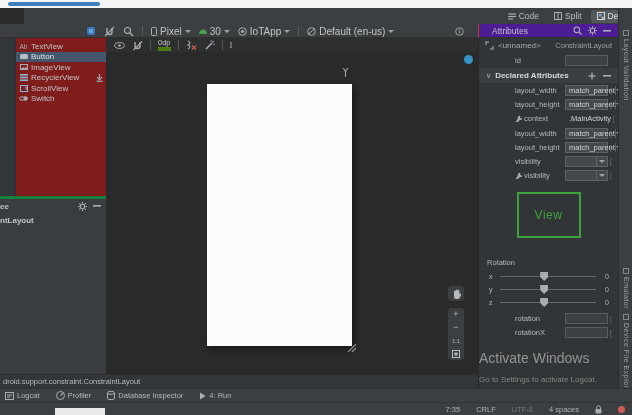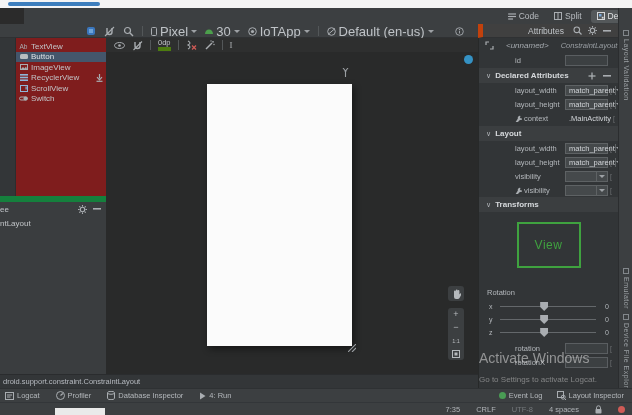--- a/index.html
+++ b/index.html
@@ -15,26 +15,26 @@
   
   .tabbar{left:0;top:8px;width:632px;height:16px;background:#3c3f41;margin-left:24px;}
   .mode-tabs{position:absolute;right:16px;top:0;height:16px;display:flex;align-items:center;gap:3px;}
   .mode-tab{display:flex;align-items:center;gap:3px;padding:1px 6px;font-size:8.5px;color:#b8bcc0;border-radius:3px;height:13px;}
   .mode-tab.sel{background:#54585a;color:#e2e4e6;}
 
   
   .main-toolbar{left:0;top:24px;width:632px;height:14px;background:#3c3f41;border-bottom:1px solid #2f3133;}
   .tl-group{position:absolute;left:86px;top:0;height:14px;display:flex;align-items:center;gap:8px;}
   .vsep{width:1px;height:10px;background:#535759;}
-  .dd{display:flex;align-items:center;gap:3px;font-size:13px;color:#bfc3c7;}
+  .dd{display:flex;align-items:center;gap:3px;font-size:10px;color:#bfc3c7;}
   .caret{width:0;height:0;border-left:3px solid transparent;border-right:3px solid transparent;border-top:3px solid #9da1a5;}
   .icon-btn{display:flex;align-items:center;justify-content:center;}
 
   
-  .attr-header{left:478px;top:24px;width:140px;height:14px;background:#404040;border-left:5px solid #c2410c;border-bottom:1px solid #2f3133;display:flex;align-items:center;padding-left:32px;}
+  .attr-header{left:478px;top:24px;width:140px;height:14px;background:#4c1d95;border-left:1px solid #c2410c;border-bottom:1px solid #2f3133;display:flex;align-items:center;}
   .attr-header .ttl{font-size:8.5px;color:#bfc3c7;margin-left:13px;}
   .attr-header .hic{margin-left:auto;display:flex;gap:6px;margin-right:7px;align-items:center;}
 
   
   .left-strip{left:0;top:38px;width:16px;height:158px;background:#333638;border-right:1px solid #2b2d2f;}
   .palette{left:16px;top:38px;width:90px;height:158px;background:#7f1d1d;padding-top:3px;}
   .pitem{display:flex;align-items:center;gap:3px;height:10.5px;padding-left:3px;font-size:8px;color:#c2c5c8;}
   .pitem.sel{background:#44566b;color:#dfe3e7;}
   .picon{width:9px;display:flex;justify-content:center;flex:none;color:#a9adb1;font-size:6.5px;}
 
@@ -43,21 +43,21 @@
   .dt-text{font-size:7.5px;color:#c0c3c6;border-bottom:4px solid #4d7c0f;line-height:8px;}
   .canvas{left:106px;top:52px;width:372px;height:322px;background:#292a2a;}
   .screen{position:absolute;left:101px;top:32px;width:145px;height:262px;background:#fbfbfb;box-shadow:2px 3px 7px rgba(0,0,0,.45);}
   .blue-badge{position:absolute;left:358px;top:3px;width:9px;height:9px;border-radius:50%;background:#3592c4;color:#fff;font-size:6.5px;display:flex;align-items:center;justify-content:center;}
   .zoom-hand{position:absolute;left:342px;top:234px;width:16px;height:15px;background:#3c3f41;border-radius:3px;display:flex;align-items:center;justify-content:center;}
   .zoom-group{position:absolute;left:342px;top:256px;width:16px;height:52px;background:#3c3f41;border-radius:3px;display:flex;flex-direction:column;align-items:center;justify-content:space-around;color:#b6babd;}
   .zbtn{font-size:9px;line-height:9px;color:#b6babd;}
   .zbtn.small{font-size:5.5px;}
 
   
-  .ctree{left:0;top:196px;width:106px;height:178px;background:#3a3d3f;border-top:6px solid #15803d;}
+  .ctree{left:0;top:196px;width:106px;height:178px;background:#3a3d3f;border-top:3px solid #15803d;font-weight:bold;}
   .ctree-hdr{display:flex;align-items:center;height:14px;font-size:8px;color:#bfc3c7;}
   .ctree-hdr .hic{margin-left:auto;display:flex;gap:6px;margin-right:5px;align-items:center;}
   .ctree-item{font-size:8px;color:#c2c5c8;margin-top:3px;}
 
   
   .crumb{left:0;top:374px;width:478px;height:14px;background:#333638;border-top:1px solid #2a2c2e;display:flex;align-items:center;}
   .crumb span{font-size:7.5px;color:#b6bac0;margin-left:3px;}
 
   
   .attr-panel{left:478px;top:38px;width:140px;height:350px;background:#323537;border-left:1px solid #272929;}
@@ -66,21 +66,21 @@
   .alabel{width:50px;font-size:7.5px;color:#b4b8bc;flex:none;display:flex;align-items:center;gap:2px;margin-left:28px;}
   .combo{flex:1;height:11px;background:#45494b;border:1px solid #5e6264;display:flex;align-items:center;font-size:7.5px;color:#d2d5d9;padding-left:3px;min-width:0;}
   .combo .ddb{margin-left:auto;width:11px;align-self:stretch;border-left:1px solid #5e6264;display:flex;align-items:center;justify-content:center;}
   .afield{flex:1;height:11px;background:#3c4042;border:1px solid #5a5e61;min-width:0;padding:0 2px;color:#d2d5d9;font-size:7.5px;}
   .bracket{color:#6d7174;font-size:7px;margin-left:2px;flex:none;width:4px;}
   .asec{display:flex;align-items:center;height:15px;padding:0 7px;gap:4px;background:#3b3e40;}
   .asec .sch{font-size:7px;color:#b0b4b8;}
   .asec .st{font-size:8px;font-weight:bold;color:#d6d9dc;}
   .asec .hic{margin-left:auto;display:flex;gap:7px;align-items:center;}
   .plain-val{flex:1;font-size:7.5px;color:#d2d5d9;padding-left:4px;}
-  .name-row{display:flex;align-items:center;height:15px;padding:0 6px;gap:12px;font-style:italic;}
+  .name-row{display:flex;align-items:center;height:15px;padding:0 6px;gap:4px;}
   .name-row .nm{font-size:8px;color:#a4a9ae;}
   .name-row .tp{margin-left:auto;font-size:7.5px;color:#9a9fa4;}
   .vbox{width:64px;height:46px;border:2px solid #3fa23f;margin:10px auto 0;display:flex;align-items:center;justify-content:center;}
   .vbox span{color:#3fa23f;font-size:12px;letter-spacing:.5px;}
   .rot-label{font-size:7.5px;color:#b4b8bc;padding-left:8px;margin-top:20px;height:12px;}
   .srow{height:13px;display:flex;align-items:center;padding:0 9px 0 10px;gap:5px;}
   .srow .ax{width:6px;font-size:7px;color:#b4b8bc;flex:none;}
   .track{flex:1;height:1px;background:#64686b;position:relative;}
   .thumb{position:absolute;left:calc(46% - 4px);top:-4px;width:8px;height:9px;background:#a9adb1;clip-path:polygon(0 0,100% 0,100% 55%,50% 100%,0 55%);}
   .srow .val{width:8px;text-align:right;font-size:7px;color:#b4b8bc;flex:none;}
@@ -478,24 +478,20 @@
       <span class="alabel">
         <svg width="7" height="7">
             <path d="M5.5 1 a2 2 0 0 0-2.6 2.6 L1 6.5 a0.8 0.8 0 0 0 1.2 1.2 L5.1 4.8 a2 2 0 0 0 2.6-2.6 L6.2 3.7 4.9 2.4z" fill="#a9adb1"></path>
           </svg>
         <span>context</span>
       </span>
       <span class="plain-val">.MainActivity</span>
       <span class="bracket">[</span>
     </div>
 
-    <div class="asec">
-      <span class="sch">∨</span>
-      <span class="st">Layout</span>
-    </div>
     <div class="arow">
       <span class="alabel">layout_width</span>
       <span class="combo">
         <span>match_parent</span>
         <span class="ddb">
             <span class="caret"></span>
           </span>
       </span>
       <span class="bracket">[</span>
     </div>
@@ -528,24 +524,20 @@
       </span>
       <span class="combo">
         <span></span>
         <span class="ddb">
             <span class="caret"></span>
           </span>
       </span>
       <span class="bracket">[</span>
     </div>
 
-    <div class="asec">
-      <span class="sch">∨</span>
-      <span class="st">Transforms</span>
-    </div>
     <div class="vbox">
       <span>View</span>
     </div>
     <div class="rot-label">Rotation</div>
     <div class="srow">
       <span class="ax">x</span>
       <span class="track">
           <span class="thumb"></span>
         </span>
       <span class="val">0</span>
@@ -614,34 +606,20 @@
           <ellipse cx="4" cy="1.8" rx="3.5" ry="1.5" fill="none" stroke="#a9adb1"></ellipse>
           <path d="M0.5 1.8 v5.4 a3.5 1.5 0 0 0 7 0 v-5.4" fill="none" stroke="#a9adb1"></path>
         </svg>
       <span>Database Inspector</span>
     </span>
     <span class="twitem">
       <svg width="7" height="8">
           <path d="M1 0.5 L6.5 4 L1 7.5z" fill="#a9adb1"></path>
         </svg>
       <span>4: Run</span>
-    </span>
-    <span class="tw-right">
-      <span class="twitem">
-        <span class="green-dot"></span>
-        <span>Event Log</span>
-      </span>
-      <span class="twitem">
-        <svg width="9" height="9">
-            <rect x="0.5" y="0.5" width="6" height="6" fill="none" stroke="#a9adb1"></rect>
-            <circle cx="6.2" cy="6.2" r="2" fill="none" stroke="#a9adb1"></circle>
-            <line x1="7.6" y1="7.6" x2="9" y2="9" stroke="#a9adb1"></line>
-          </svg>
-        <span>Layout Inspector</span>
-      </span>
     </span>
   </div>
 
   <div class="abs statusbar">
     <span>7:35</span>
     <span>CRLF</span>
     <span class="dim">UTF-8</span>
     <span>4 spaces</span>
     <span class="icon-btn">
       <svg width="7" height="9">

